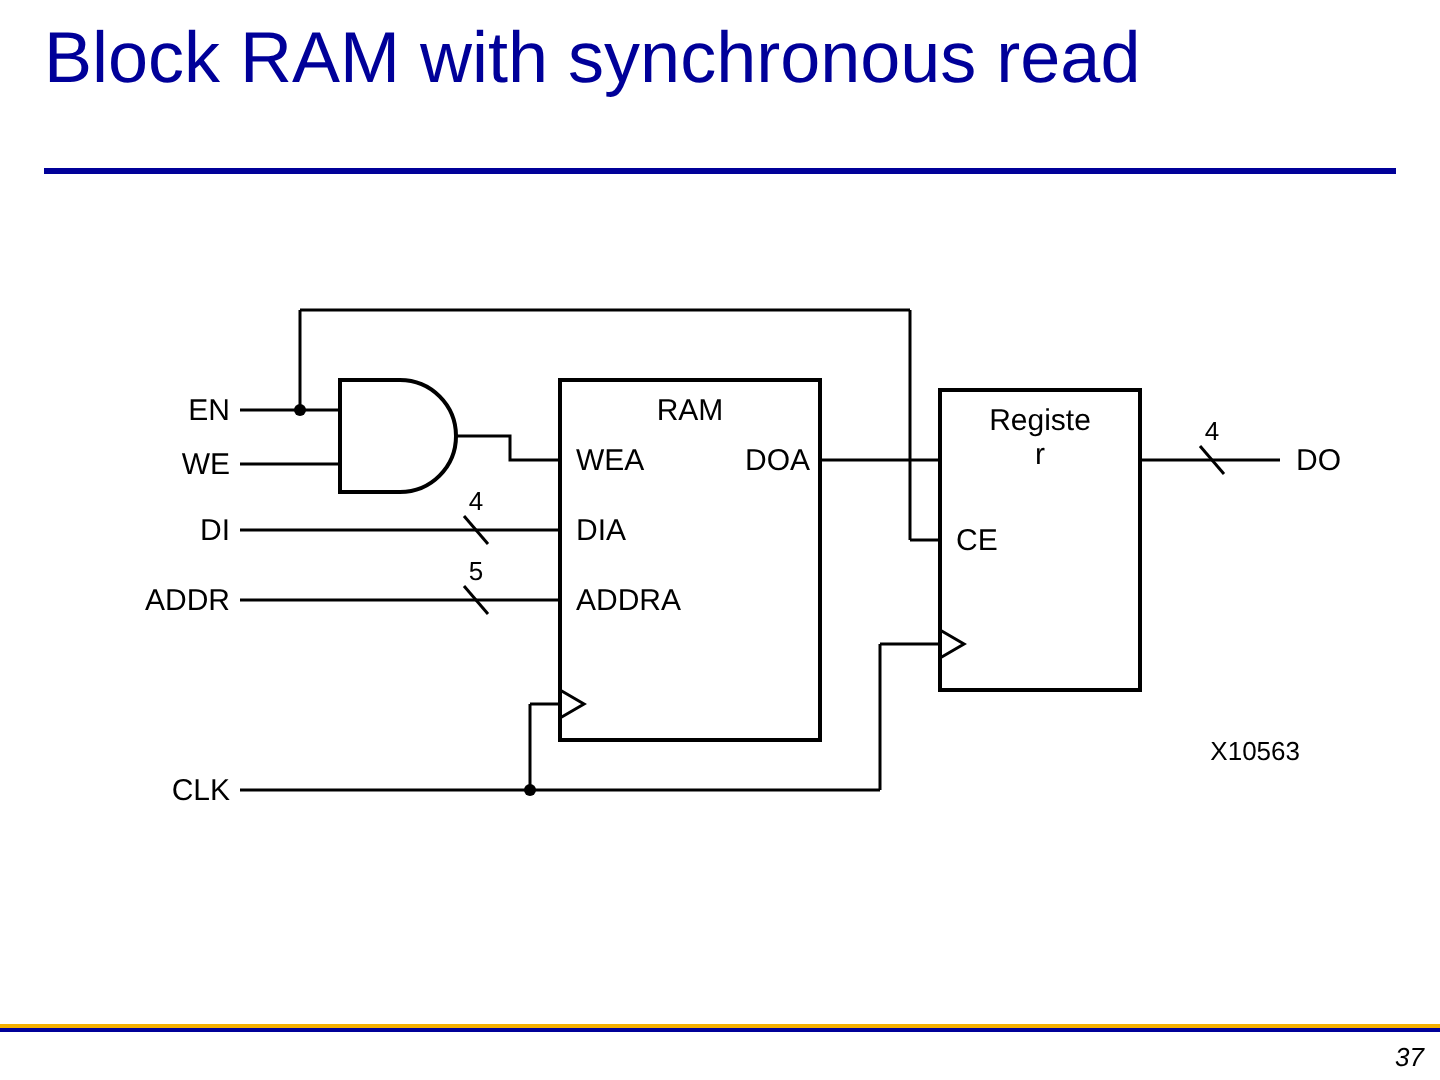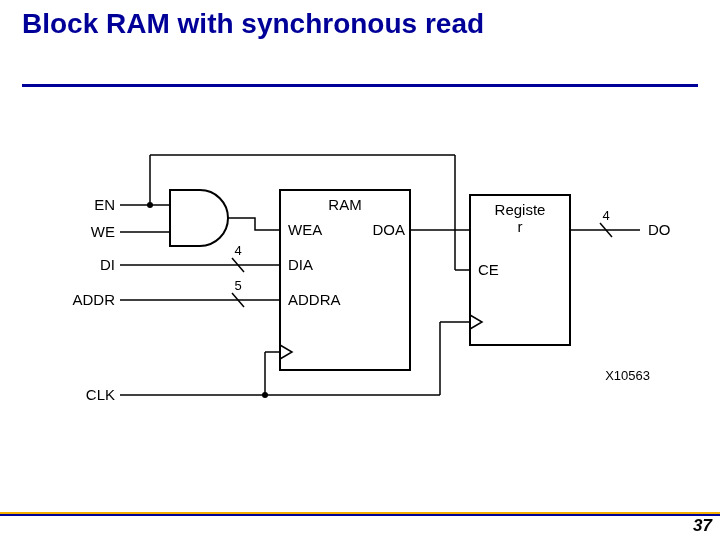--- a/index.html
+++ b/index.html
@@ -14,22 +14,22 @@
   }
   .slide {
     position: relative;
     width: 720px;
     height: 540px;
   }
   .title {
     position: absolute;
     left: 22px;
     top: 8px;
-    font-size: 28px;
-    font-weight: bold;
+    font-size: 36px;
+    font-weight: normal;
     line-height: 1.15;
     color: #000099;
     text-align: right;
   }
   .title-rule {
     position: absolute;
     left: 22px;
     top: 84px;
     width: 676px;
     height: 0;
@@ -60,23 +60,23 @@
     left: 0;
     bottom: 24px;
     width: 720px;
     height: 4px;
     background: linear-gradient(to bottom, #f4b000 0 2px, #000099 2px 4px);
   }
   .page-num {
     position: absolute;
     right: 8px;
     bottom: 4px;
-    font-size: 17px;
+    font-size: 13px;
     font-style: italic;
-    font-weight: bold;
+    font-weight: normal;
   }
 </style>
 </head>
 <body>
 
 <div class="slide">
 
   <div class="title">
     <span>Block RAM with synchronous read</span><br>
   </div>

